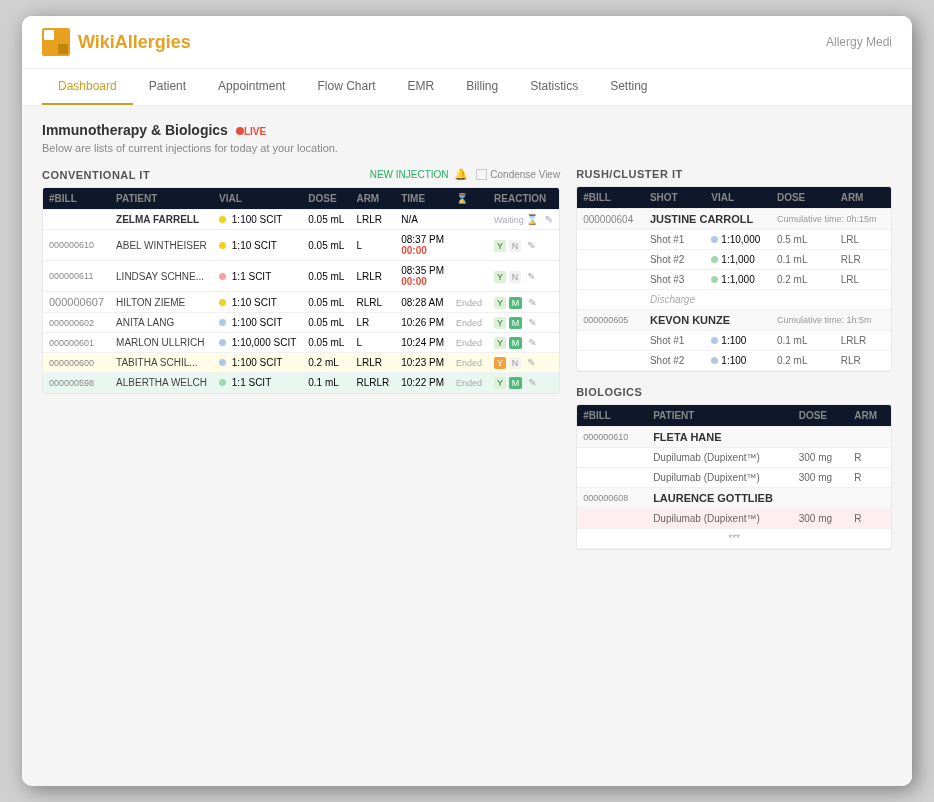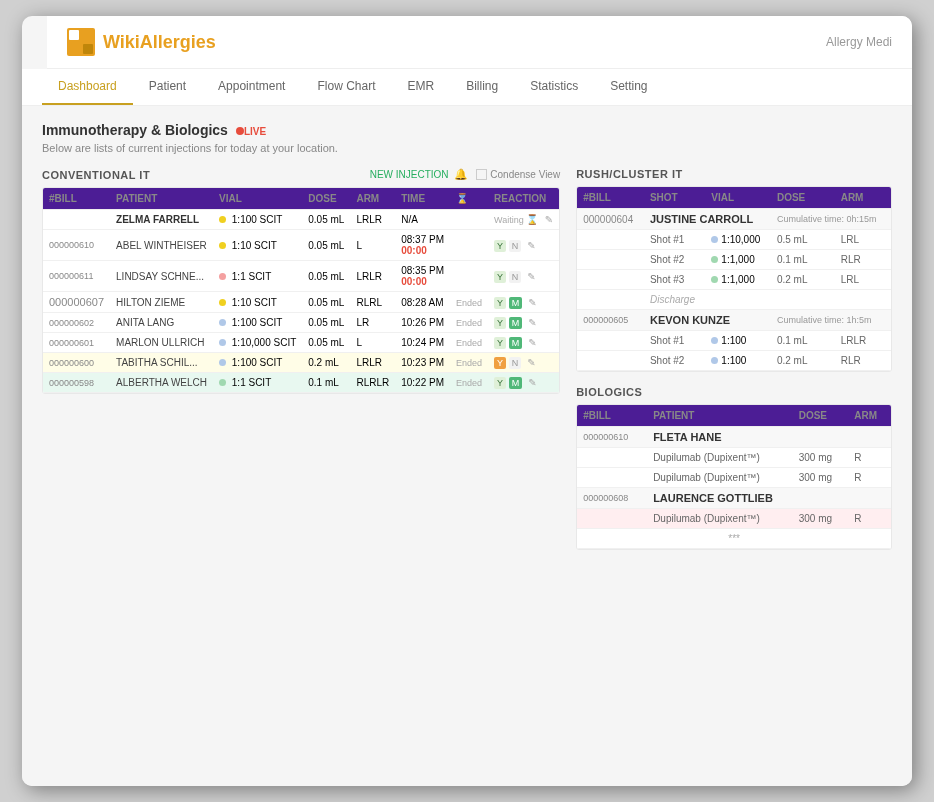--- a/index.html
+++ b/index.html
@@ -23,21 +23,20 @@
       flex-direction: column;
     }
     
     .header {
       background: #fff;
       padding: 12px 20px;
       display: flex;
       align-items: center;
       justify-content: space-between;
       border-bottom: 1px solid #eee;
-      margin-left: 25px;
     }
     .logo {
       display: flex;
       align-items: center;
       gap: 8px;
     }
     .logo-icon {
       width: 28px;
       height: 28px;
       background: #e8a020;
@@ -157,21 +156,21 @@
       gap: 3px;
     }
     
     .data-table {
       width: 100%;
       border-collapse: collapse;
       background: #fff;
       font-size: 10px;
     }
     .data-table thead tr {
-      background: #4c1d95;
+      background: #0f172a;
       border-bottom: 1px solid #eee;
     }
     .data-table th {
       padding: 5px 6px;
       text-align: left;
       font-size: 10px;
       font-weight: 600;
       color: #888;
       white-space: nowrap;
     }

